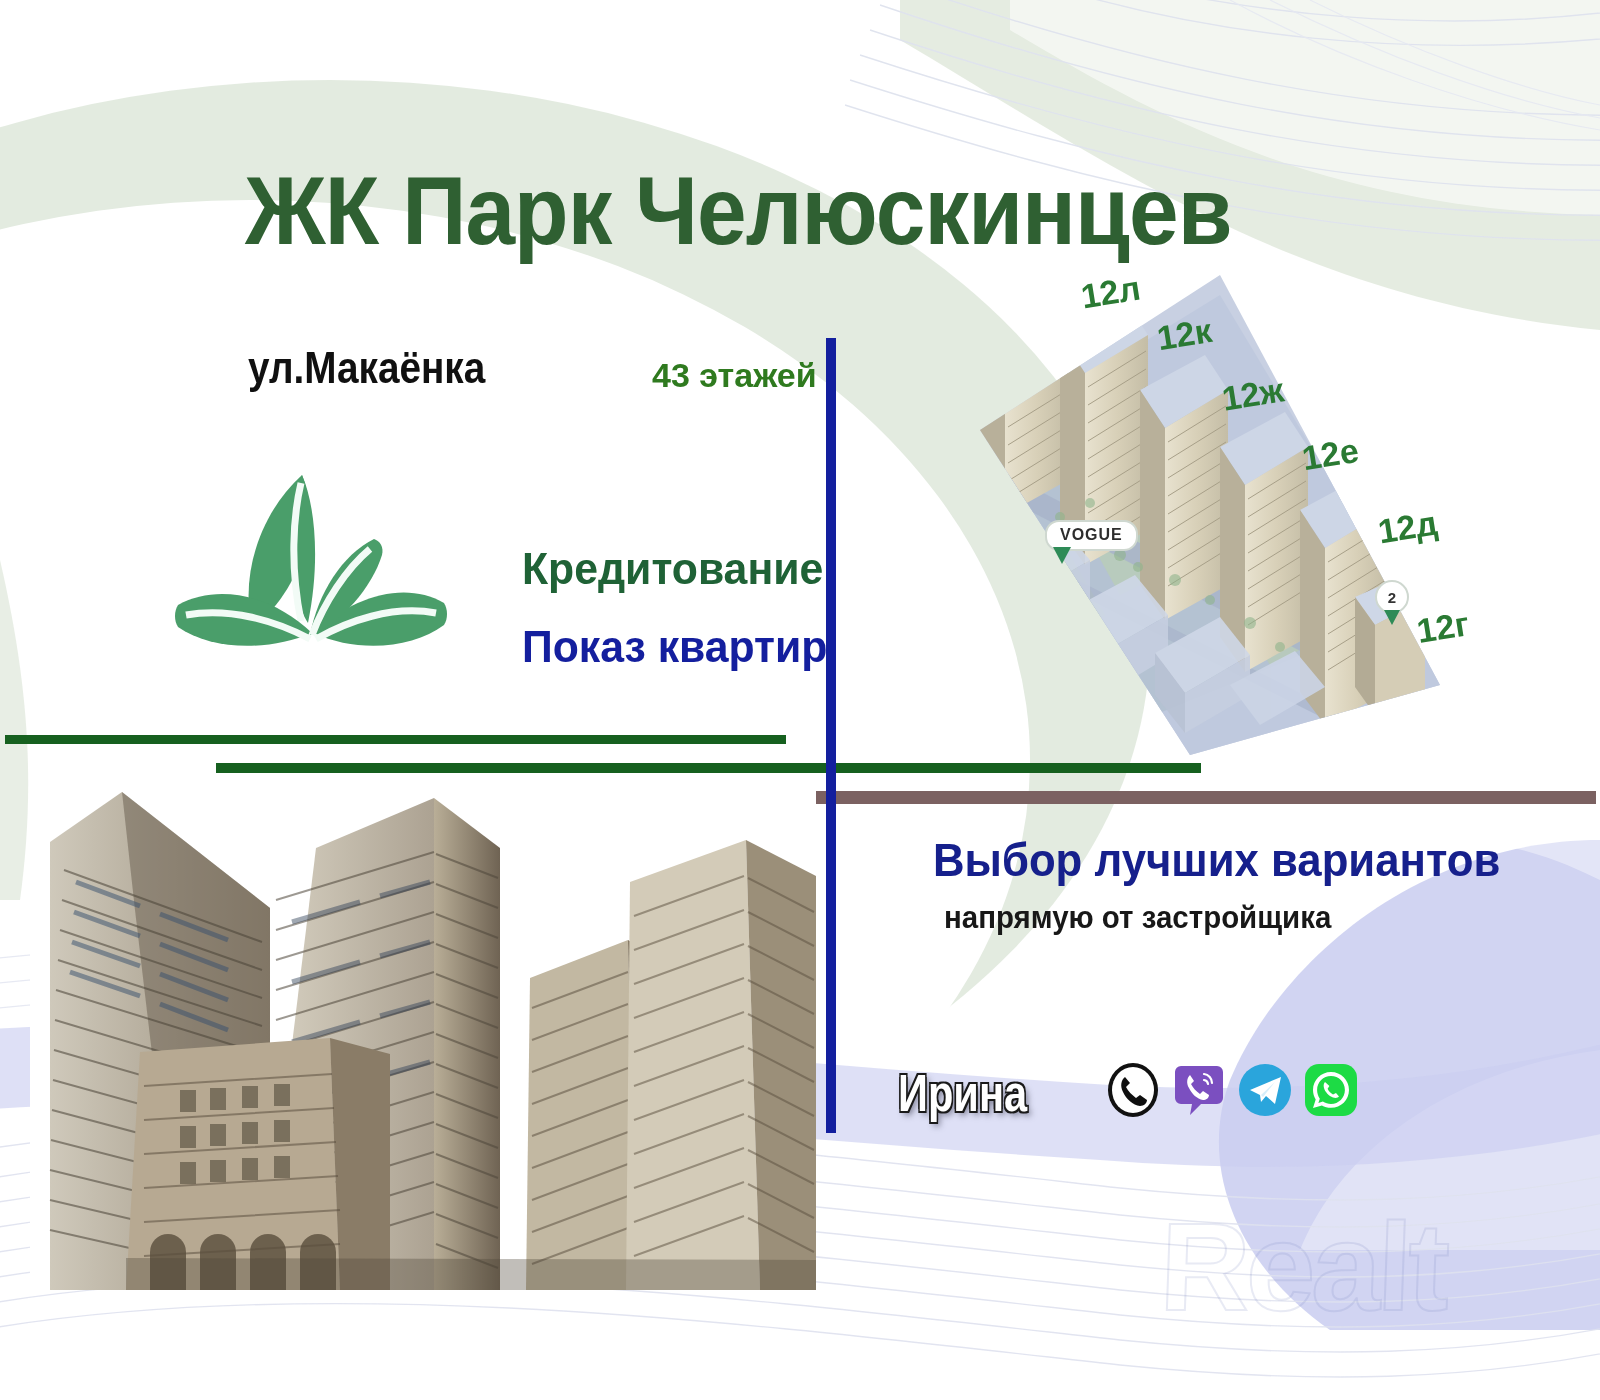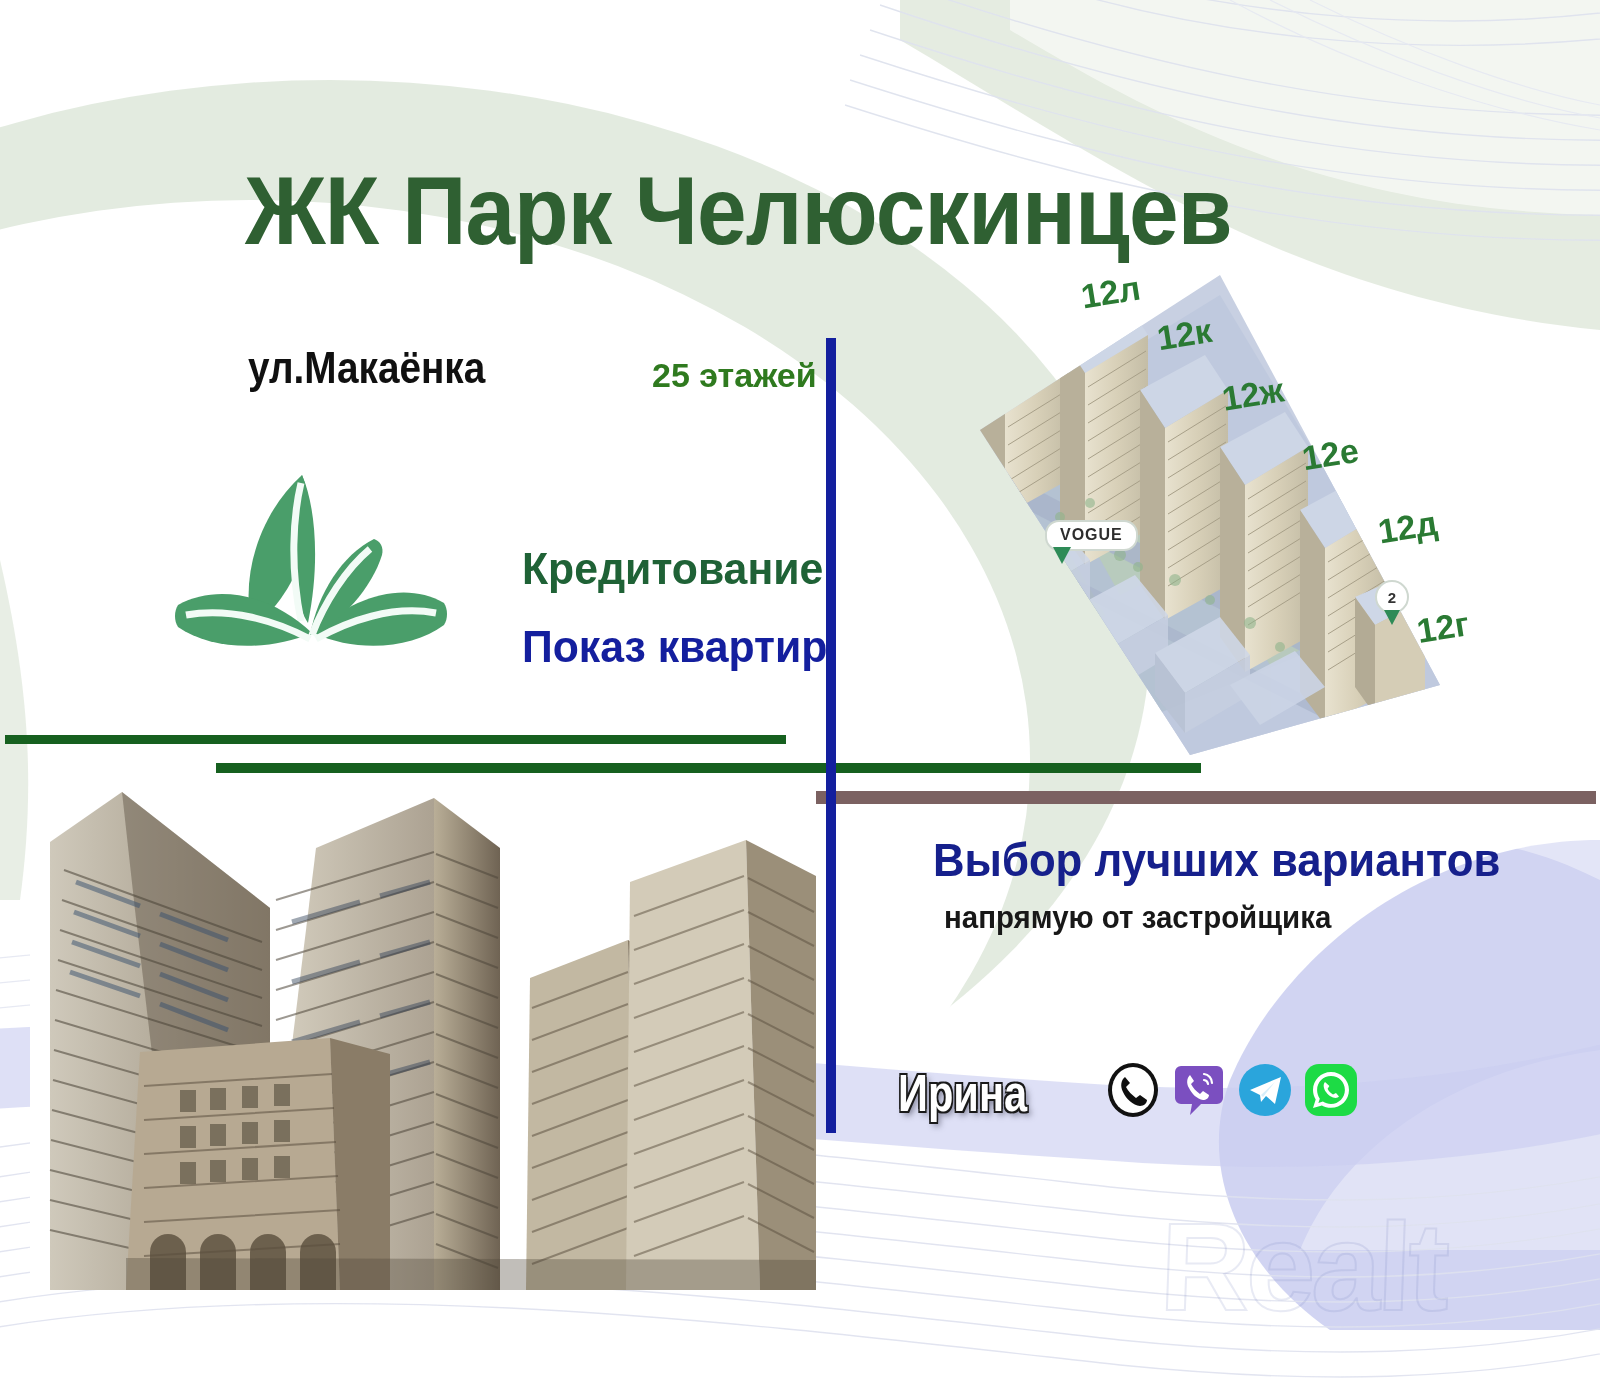--- a/index.html
+++ b/index.html
@@ -200,21 +200,21 @@
         <path d="M -20,985 C 240,955 520,985 760,1025"></path>
         <path d="M -20,1010 C 240,980 520,1010 760,1050"></path>
       </g>
 
       <path d="M 0,560 C 30,690 35,790 20,900 L 0,900 Z" fill="#e2eade" opacity="0.8"></path>
     </g>
   </svg>
 
   <div class="title">ЖК Парк Челюскинцев</div>
   <div class="street">ул.Макаёнка</div>
-  <div class="floors">25 этажей</div>
+  <div class="floors">43 этажей</div>
 
   <div class="logo">
     <svg viewBox="0 0 300 245" width="300" height="245">
       <g fill="#4a9e6a">
 
         <path d="M142,20 C100,58 80,120 92,172 C112,160 136,128 146,90 C152,66 150,40 142,20 Z"></path>
         <path d="M142,20 C156,52 160,110 148,168 C136,150 130,110 134,74 C136,50 139,32 142,20 Z" fill="#4a9e6a"></path>
 
         <path d="M141,28 C133,62 130,112 141,166" stroke="#f2fbf6" stroke-width="7" fill="none"></path>
 

